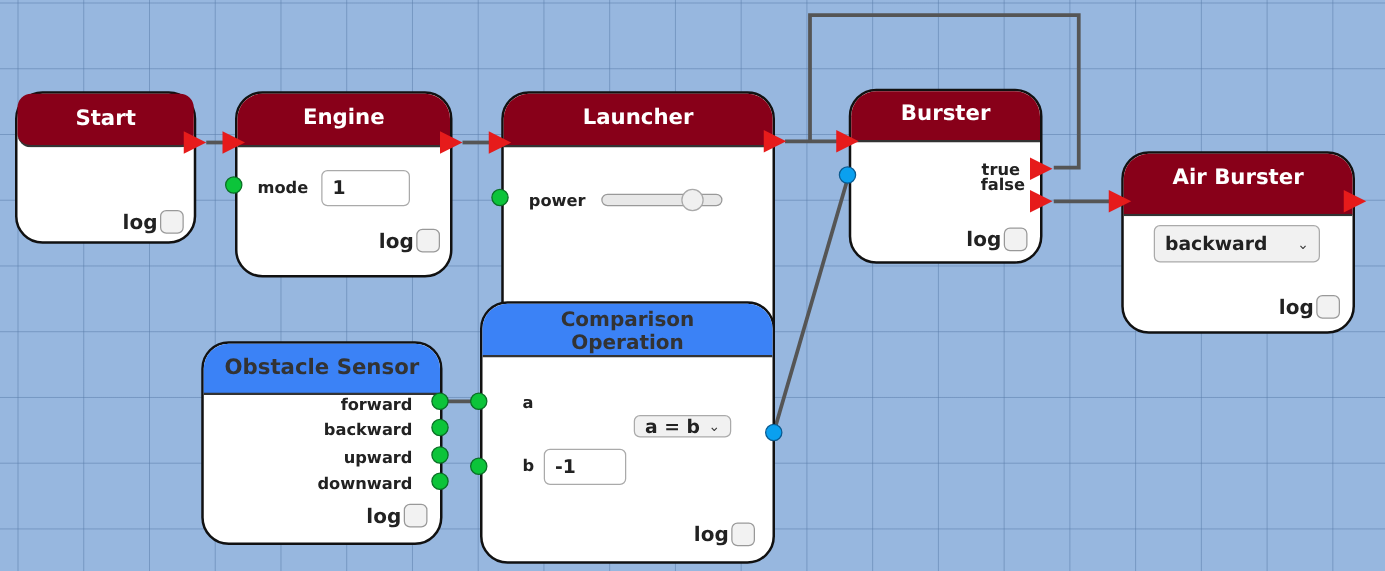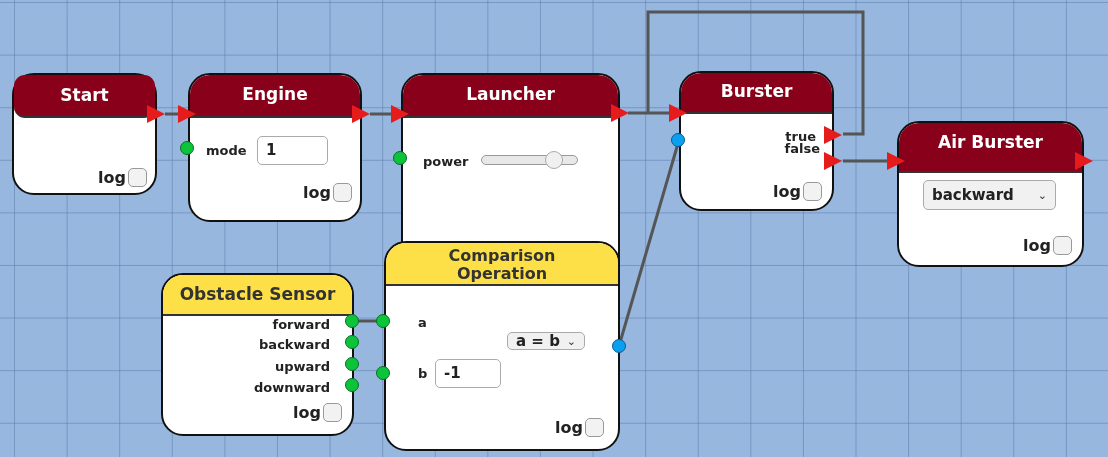--- a/index.html
+++ b/index.html
@@ -18,21 +18,21 @@
     position:absolute; background:#fff; border:2px solid #111;
     border-radius:22px; box-sizing:border-box; z-index:2; overflow:visible;
   }
   .node .hdr {
     position:absolute; left:0; right:0; top:0;
     border-radius:20px 20px 0 0; border-bottom:2px solid #333;
     color:#fff; font-weight:bold; font-size:17px; text-align:center;
     box-sizing:border-box;
   }
   .hdr.red { background:#880019; }
-  .hdr.gray { background:#fde047; color:#333; }
+  .hdr.gray { background:#3b82f6; color:#333; }
   .lbl { position:absolute; font-size:13px; font-weight:bold; color:#222; }
   .log { position:absolute; font-size:16px; font-weight:bold; color:#222; display:flex; align-items:center; gap:2px; }
   .chk { width:17px; height:17px; border:1px solid #999; border-radius:5px; background:#f2f2f2; display:inline-block; }
   .txt-in {
     position:absolute; border:1px solid #aaa; border-radius:5px; background:#fff;
     font-size:15px; font-weight:bold; color:#222; padding:0 8px; box-sizing:border-box;
     font-family:"DejaVu Sans", sans-serif; line-height:26px;
   }
   .sel {
     position:absolute; border:1px solid #aaa; border-radius:5px; background:#f1f1f1;

